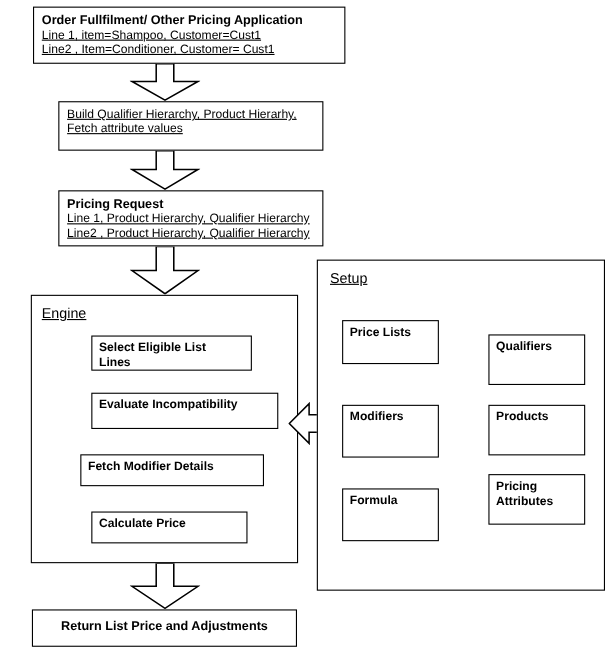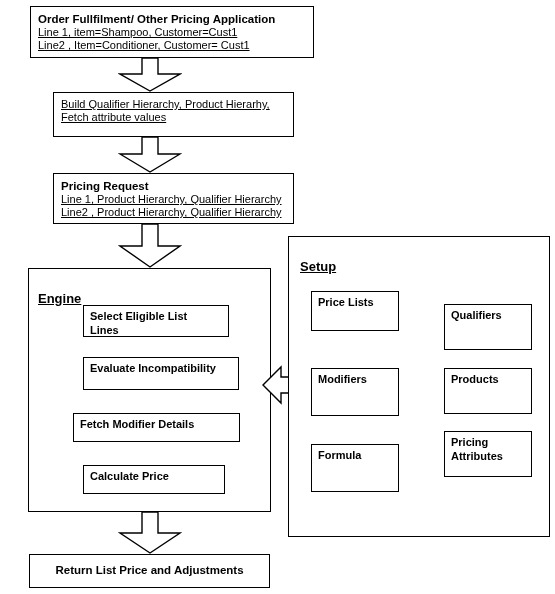--- a/index.html
+++ b/index.html
@@ -28,26 +28,25 @@
     padding: 5px 7px 4px 7px;
     margin-left: 24px;
   }
   .title {
     font-weight: bold;
     font-size: 11.5px;
     line-height: 14px;
     white-space: nowrap;
   }
   .title-ul {
-    font-weight: bold;
+    font-weight: normal;
     font-size: 13px;
     line-height: 16px;
     text-decoration: underline;
     white-space: nowrap;
-    margin-top: 14px;
   }
   .detail {
     font-size: 11px;
     line-height: 13px;
     white-space: nowrap;
     text-decoration: underline;
   }
   .inner-label {
     position: absolute;
     left: 6px;
@@ -105,21 +104,21 @@
   </div>
 
   <div class="box" style="left:28px; top:268px; width:243px; height:244px;">
     <div class="title-ul" style="position:absolute; left:9px; top:8px;">Engine</div>
 
     <div class="box" style="left:54px; top:36px; width:146px; height:32px;">
       <div class="inner-label">Select Eligible List
 Lines</div>
     </div>
 
-    <div class="box" style="left:54px; top:88px; width:156px; height:33px;">
+    <div class="box" style="left:54px; top:88px; width:170px; height:33px;">
       <div class="inner-label">Evaluate Incompatibility</div>
     </div>
 
     <div class="box" style="left:44px; top:144px; width:167px; height:29px;">
       <div class="inner-label">Fetch Modifier Details</div>
     </div>
 
     <div class="box" style="left:54px; top:196px; width:142px; height:29px;">
       <div class="inner-label">Calculate Price</div>
     </div>

